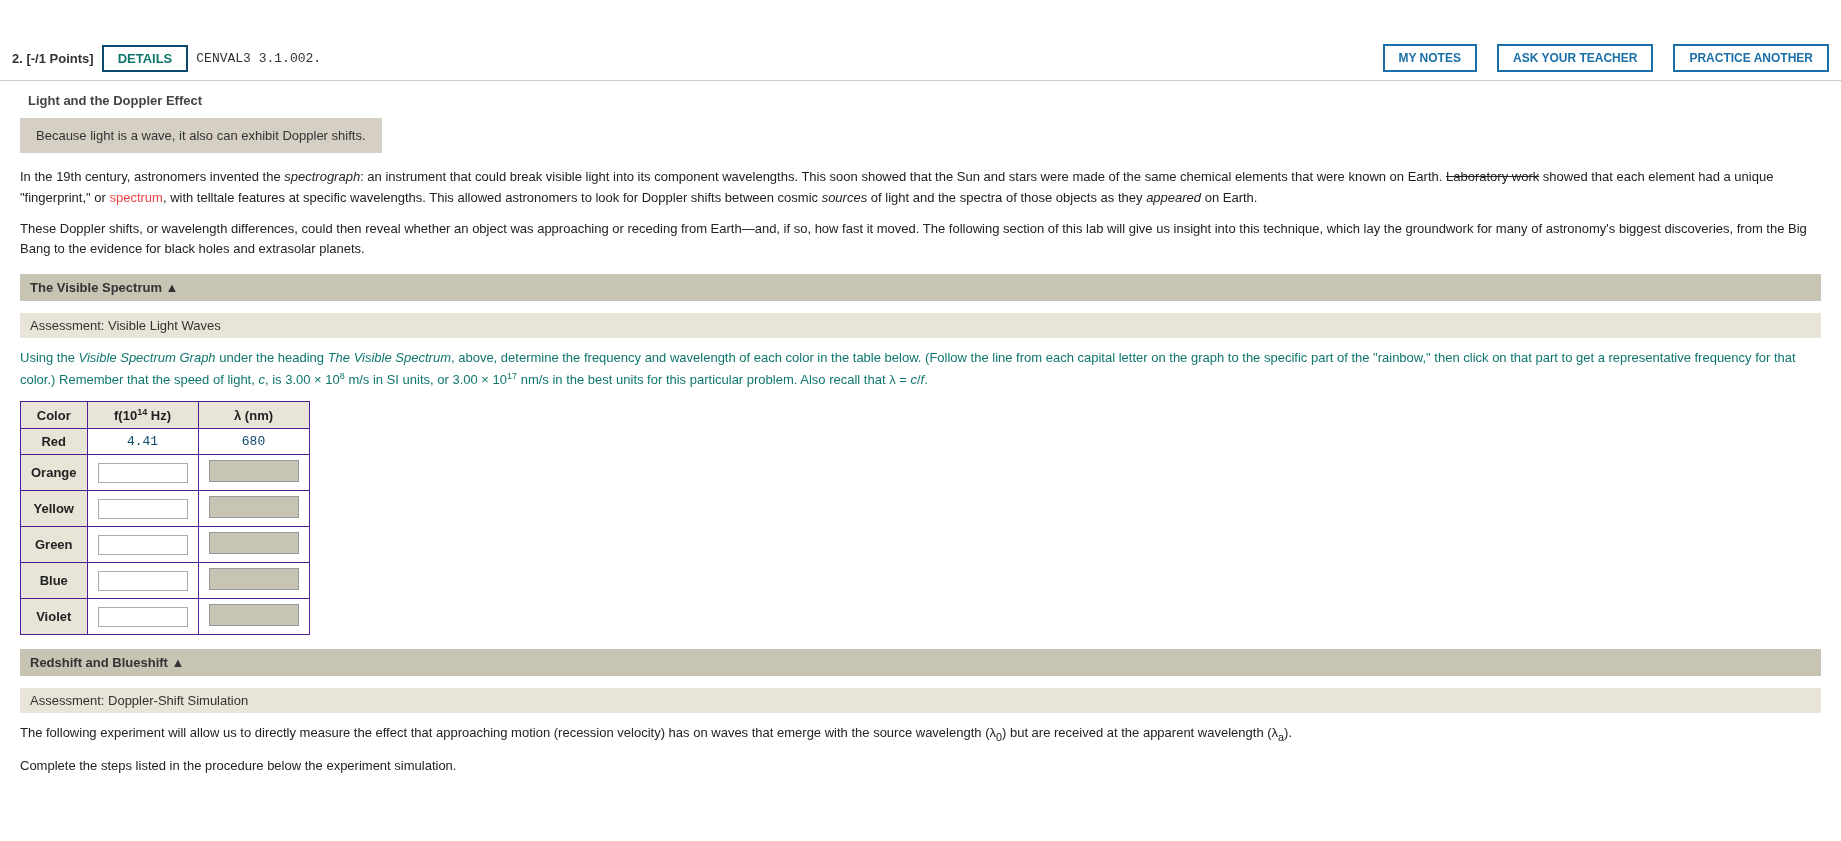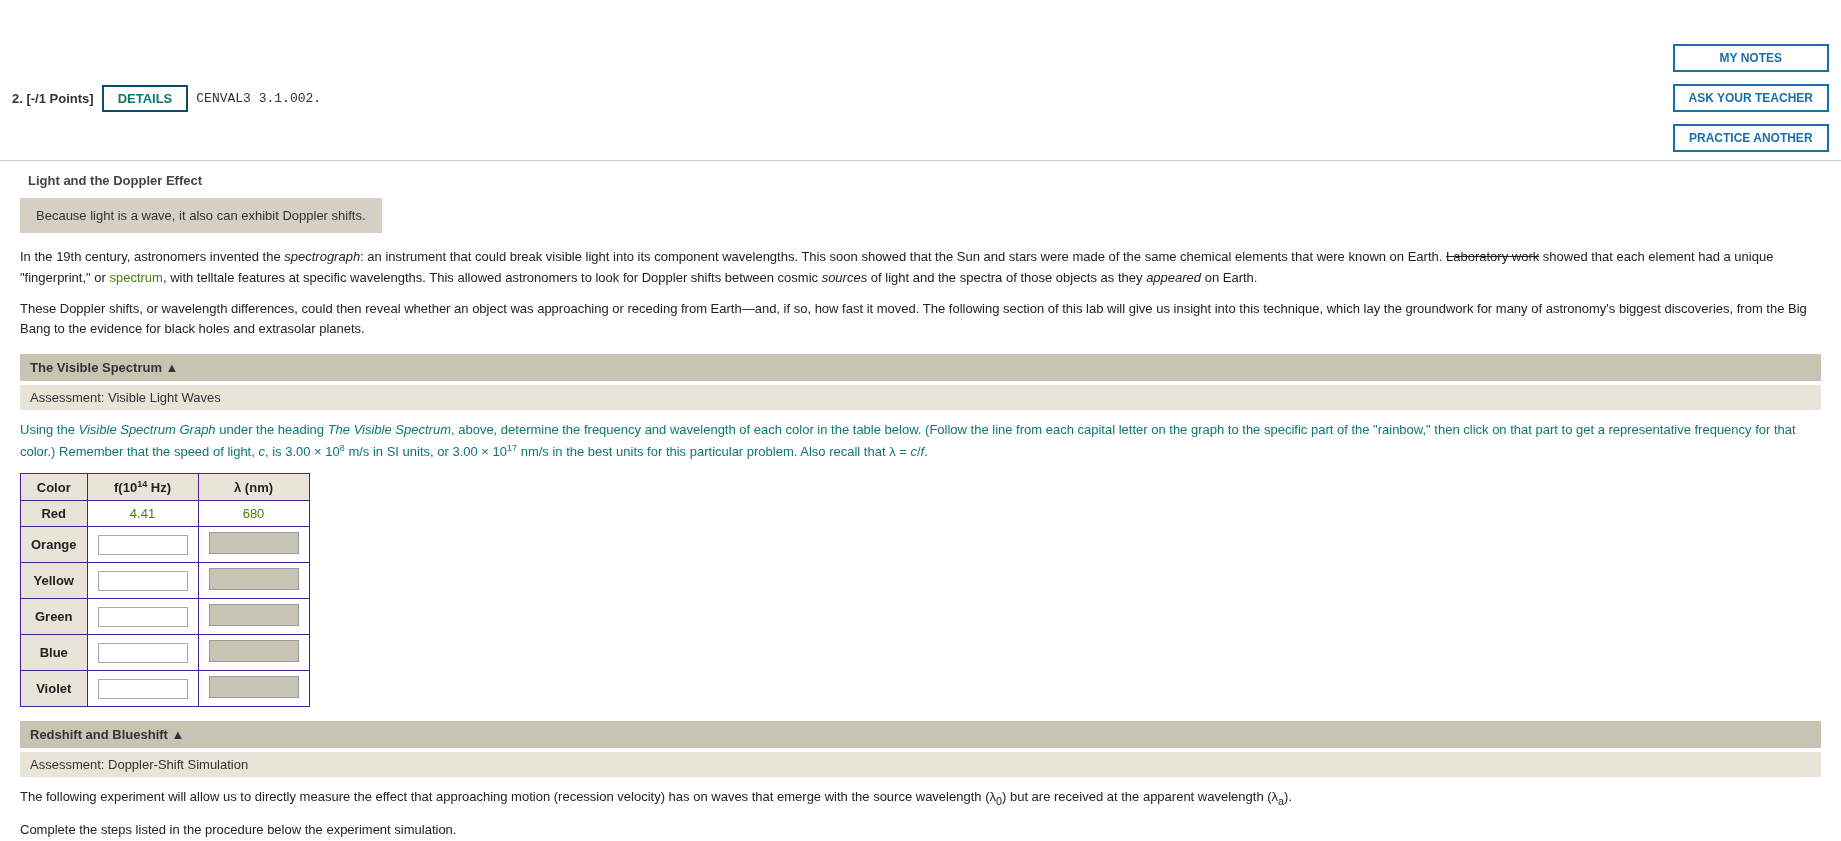--- a/index.html
+++ b/index.html
@@ -18,21 +18,21 @@
     .details-btn {
       border: 2px solid #0c4a6e;
       color: #0f766e;
       background: #fff;
       padding: 4px 14px;
       font-size: 13px;
       font-weight: bold;
       cursor: pointer;
     }
     .course-code { font-size: 13px; color: #333; font-family: Liberation Mono, monospace; }
-    .top-bar-right { display: flex; gap: 12px; flex-direction: column; }
+    .top-bar-right { display: flex; gap: 20px; }
     .action-btn {
       border: 2px solid #1a6fa8;
       color: #1a6fa8;
       background: #fff;
       padding: 5px 14px;
       font-size: 12px;
       font-weight: bold;
       cursor: pointer;
       white-space: nowrap;
     }
@@ -45,31 +45,31 @@
       background: #d6d0c4;
       padding: 10px 16px;
       margin-bottom: 14px;
       display: inline-block;
       font-size: 13px;
       color: #333;
     }
 
     .paragraph { font-size: 13px; color: #222; line-height: 1.6; margin-bottom: 10px; }
     .paragraph em { font-style: italic; }
-    .link-text { color: #4d7c0f; text-decoration: none; }
+    .link-text { color: #ef4444; text-decoration: none; }
     .strikethrough { text-decoration: line-through; }
 
     .section-bar {
       background: #c8c4b4;
       padding: 6px 10px;
       font-size: 13px;
       font-weight: bold;
       color: #333;
       margin-top: 14px;
-      margin-bottom: 4px;
+      margin-bottom: 12px;
     }
     .assessment-bar {
       background: #e8e4d8;
       padding: 5px 10px;
       font-size: 13px;
       color: #333;
       margin-bottom: 10px;
     }
 
     .instructions { font-size: 13px; color: #0f766e; line-height: 1.6; margin-bottom: 10px; }
@@ -79,21 +79,21 @@
       margin-bottom: 10px;
       font-size: 13px;
     }
     table.data-table th, table.data-table td {
       border: 1px solid #4c1d95;
       padding: 5px 10px;
       text-align: center;
     }
     table.data-table th { background: #e8e4d8; font-weight: bold; }
     table.data-table .color-cell { background: #e8e4d8; font-weight: bold; }
-    table.data-table .value-cell { color: #4d7c0f; }
+    table.data-table .value-cell { color: #0c4a6e; font-family: Liberation Mono, monospace; }
     table.data-table input[type="text"] {
       width: 90px;
       border: 1px solid #aaa;
       padding: 2px 4px;
       font-size: 12px;
     }
     .disabled-input {
       width: 90px;
       height: 22px;
       background: #c8c4b4;

